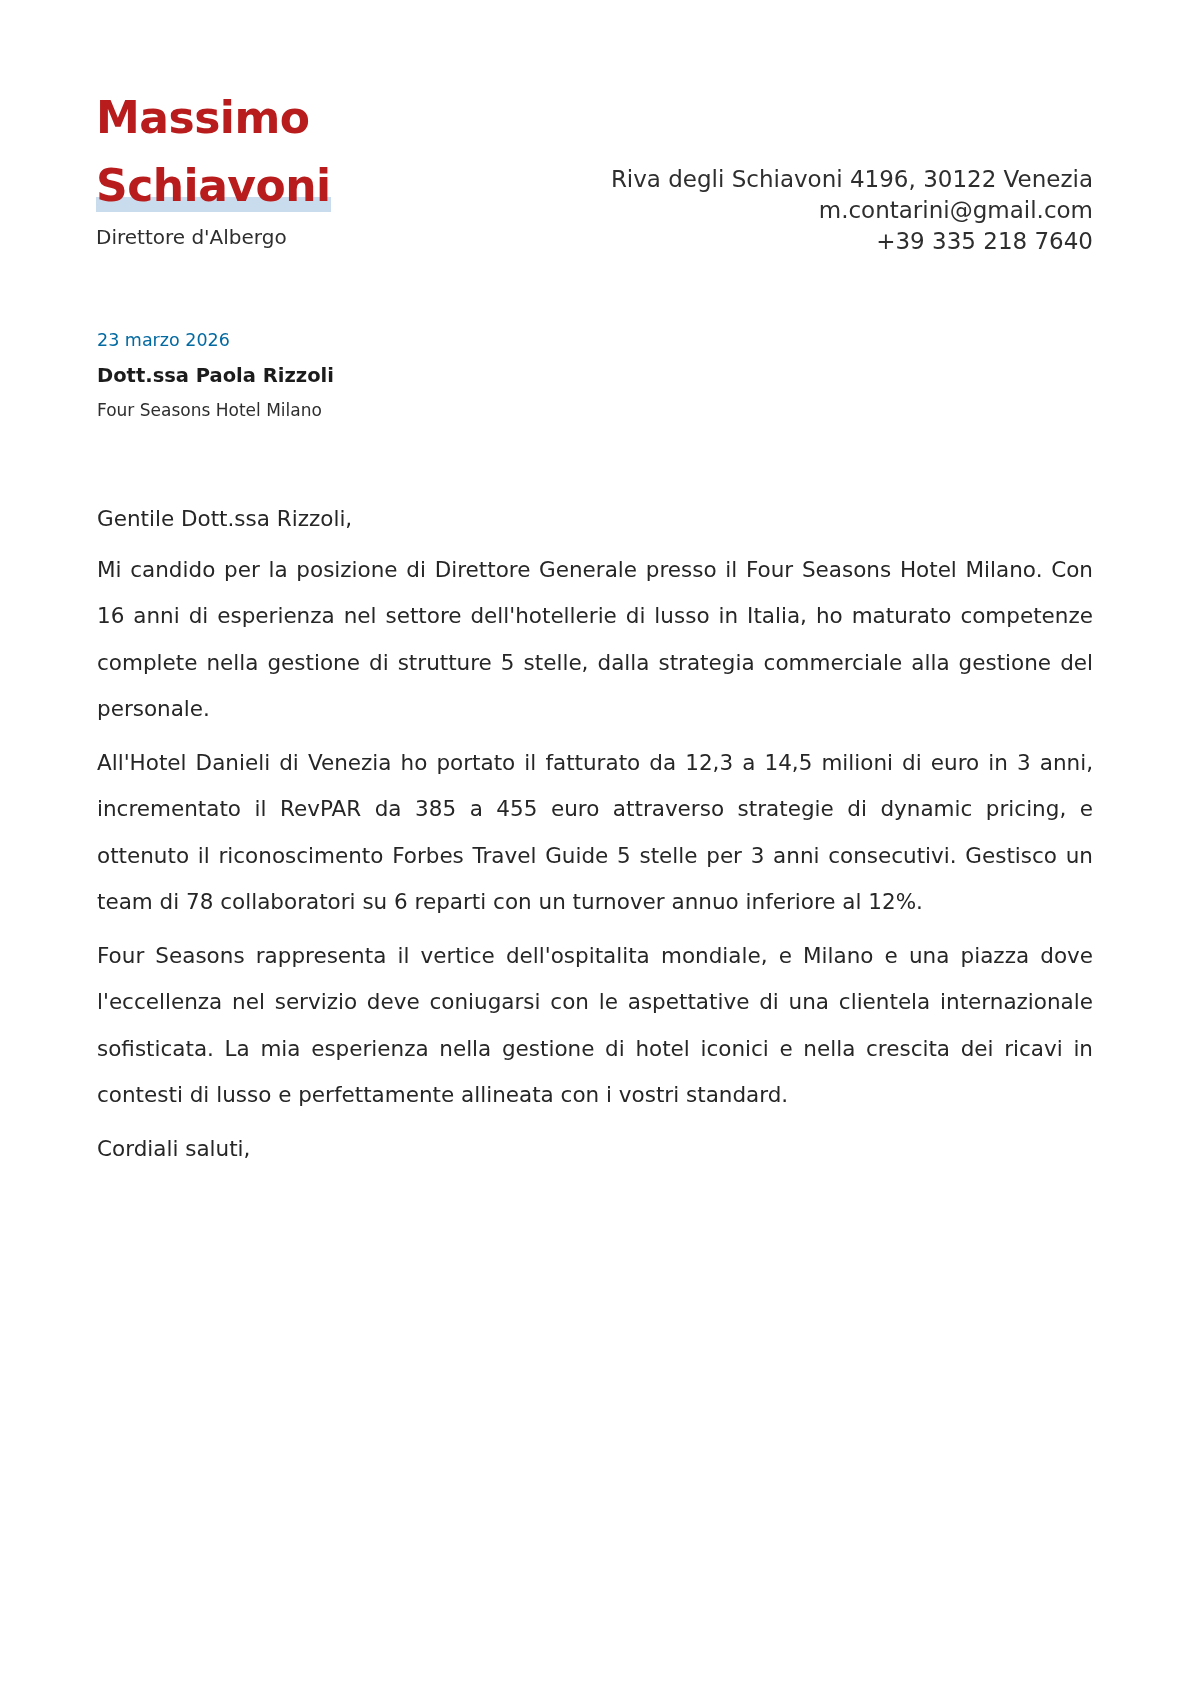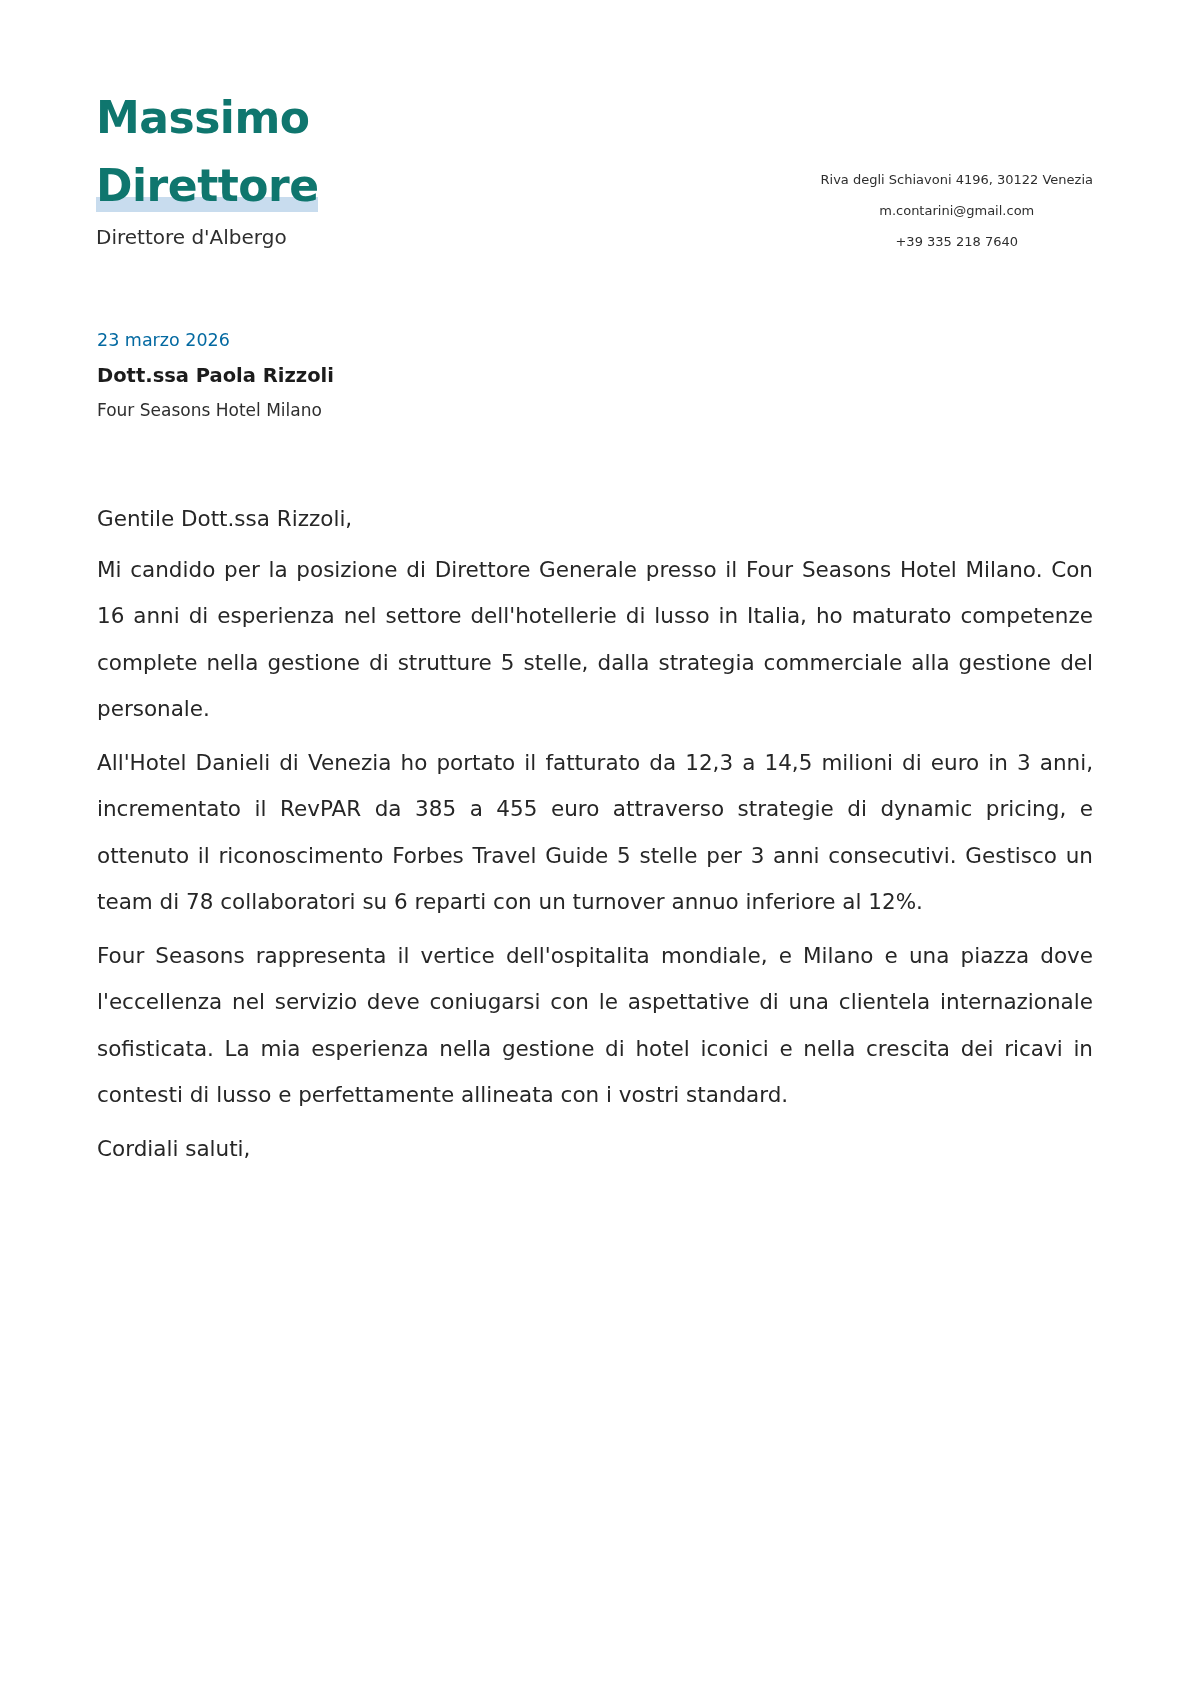--- a/index.html
+++ b/index.html
@@ -2,28 +2,28 @@
 <html><head>
 <meta charset="utf-8">
 <style>
   html, body { margin: 0; padding: 0; background: #ffffff; }
   body { width: 1190px; height: 1683px; position: relative; overflow: hidden;
          font-family: "DejaVu Sans", "Liberation Sans", sans-serif; color: #262626; }
   .page { position: absolute; left: 0; top: 0; width: 1190px; height: 1683px; background: #fff; }
 
   .name-block { position: absolute; left: 96px; top: 84px; }
   .name-line { display: block; font-family: "DejaVu Sans", sans-serif; font-weight: bold;
-               font-size: 44px; line-height: 68px; color: #0f766e; letter-spacing: -0.5px; white-space: nowrap; }
+               font-size: 44px; line-height: 68px; color: #b91c1c; letter-spacing: -0.5px; white-space: nowrap; }
   .name-line.hl { display: inline-block; position: relative; }
   .name-line.hl::after { content: ""; position: absolute; left: 0; right: 0; top: 45px; height: 15px;
                          background: #c8dcee; z-index: -1; }
   .name-wrap { position: relative; z-index: 0; }
   .job-title { display: block; font-size: 20px; line-height: 28px; color: #2e2e2e; margin-top: 3px; }
 
-  .contact { position: absolute; right: 97px; top: 164px; text-align: center; font-size: 13px;
+  .contact { position: absolute; right: 97px; top: 164px; text-align: right; font-size: 23px;
              line-height: 31px; color: #2e2e2e; }
   .contact div { white-space: nowrap; }
 
   .date { position: absolute; left: 97px; top: 328px; font-size: 17.5px; line-height: 24px; color: #0369a1; }
   .recipient { position: absolute; left: 97px; top: 362px; }
   .recipient .rname { font-weight: bold; font-size: 19.5px; line-height: 28px; color: #1c1c1c; display: block; }
   .recipient .rcompany { font-size: 17px; line-height: 28px; color: #2e2e2e; display: block; margin-top: 6px; }
 
   .body { position: absolute; left: 97px; top: 496px; width: 996px; font-size: 21.5px; line-height: 46.5px; color: #262626; }
   .body p { margin: 0 0 7px 0; text-align: justify; }
@@ -31,21 +31,21 @@
   .body p.closing, .body p.signature { text-align: left; margin-bottom: 7px; }
 </style>
 </head>
 <body>
 
 <div class="page">
 
   <div class="name-block">
     <div class="name-wrap">
       <span class="name-line">Massimo</span>
-      <span class="name-line hl">Direttore</span>
+      <span class="name-line hl">Schiavoni</span>
     </div>
     <span class="job-title">Direttore d'Albergo</span>
   </div>
 
   <div class="contact">
     <div>Riva degli Schiavoni 4196, 30122 Venezia</div>
     <div>m.contarini@gmail.com</div>
     <div>+39 335 218 7640</div>
   </div>
 

